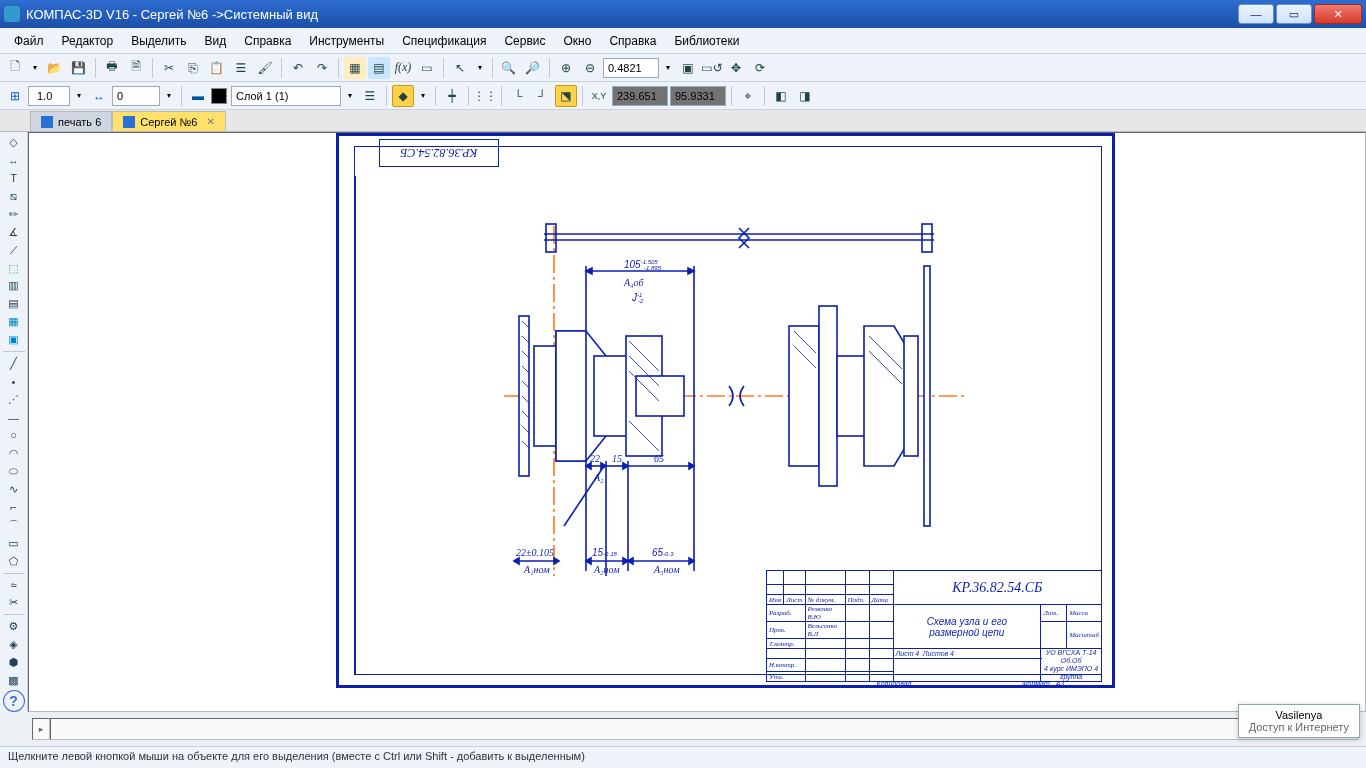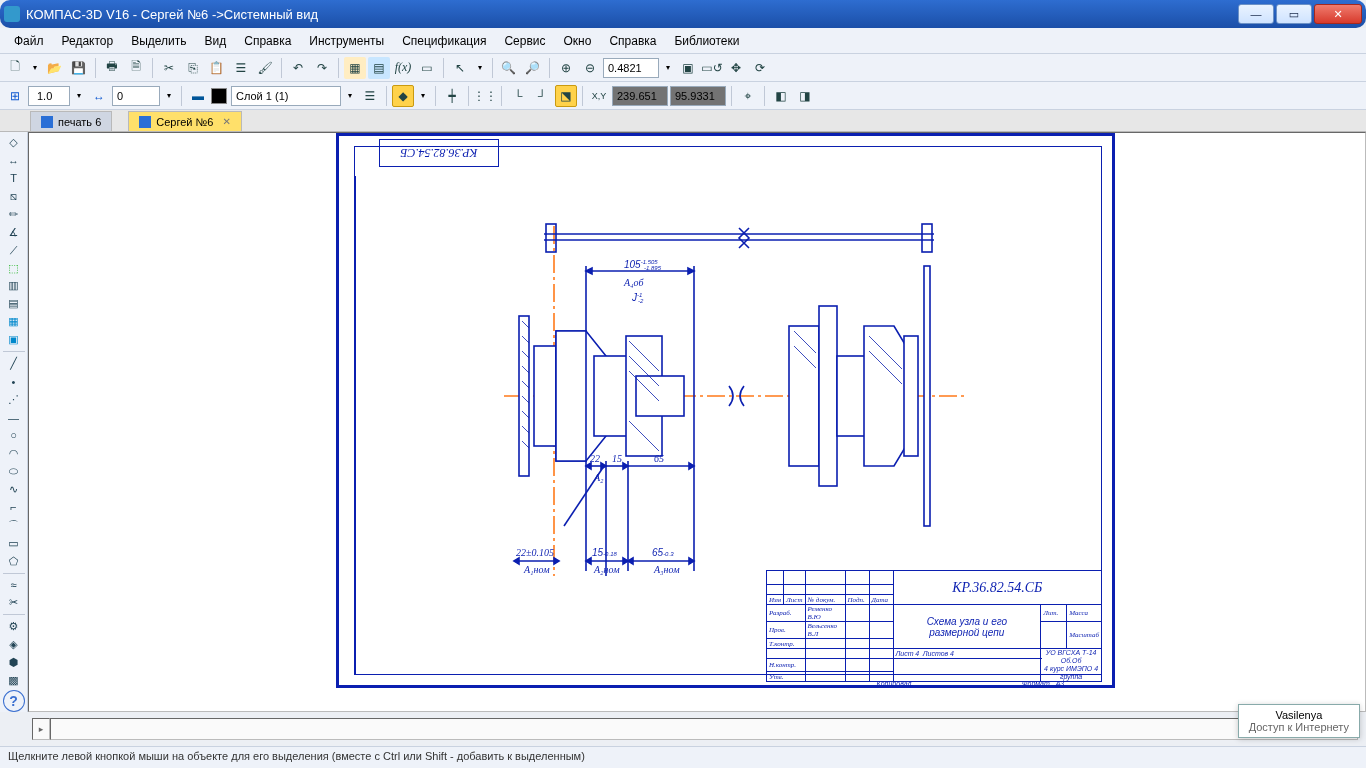--- a/index.html
+++ b/index.html
@@ -1,31 +1,31 @@
 <!DOCTYPE html>
 <html><head>
 <meta charset="utf-8">
 <style>
 * { margin: 0; padding: 0; box-sizing: border-box; font-family: "Segoe UI", Tahoma, sans-serif; }
 body { background: #eceff4; width: 1366px; height: 768px; overflow: hidden; position: relative; }
-.titlebar { height: 28px; background: linear-gradient(#2e6dd0,#1b4fa8); display:flex; align-items:center; padding:0 4px; color:#fff; font-size:13px;border-radius:10px; }
+.titlebar { height: 28px; background: linear-gradient(#2e6dd0,#1b4fa8); display:flex; align-items:center; padding:0 4px; color:#fff; font-size:13px; }
 .titlebar .icon { width:16px; height:16px; background:#39c; border-radius:3px; margin-right:6px; }
 .winbtns { margin-left:auto; display:flex; }
 .winbtn { width:36px; height:20px; margin-left:2px; display:flex; align-items:center; justify-content:center; font-size:11px; background:linear-gradient(#eaf3ff,#cfe3ff); border:1px solid #6b91c6; border-radius:3px; color:#1b2b4a; }
 .winbtn.close { background:linear-gradient(#f07c6e,#d73a2c); color:#fff; border-color:#a4281e; width:48px; }
 .menubar { height:26px; background:#eef2f9; display:flex; align-items:center; gap:2px; padding:0 6px; font-size:12px; border-bottom:1px solid #c9d2e0; }
 .menubar span { padding:3px 8px; }
 .toolbar { height:28px; background:#eef2f9; display:flex; align-items:center; gap:2px; padding:0 4px; border-bottom:1px solid #c9d2e0; }
 .tbtn { width:22px; height:22px; border:1px solid transparent; display:flex; align-items:center; justify-content:center; font-size:12px; color:#244; border-radius:2px; }
 .tsep { width:1px; height:20px; background:#c0c8d6; margin:0 3px; }
 .tinput { height:20px; font-size:11px; border:1px solid #9ab; padding:0 4px; background:#fff; }
 .tbdrop { width:14px; display:flex; align-items:center; justify-content:center; font-size:8px; }
 .yellow { background:#ffd24a; border:1px solid #c99a10; }
 .layer-c { width:16px; height:16px; background:#000; border:1px solid #888; margin-right:2px; }
-.doctabs { height:22px; background:#e7e7e7; display:flex; align-items:flex-end; padding-left:30px; gap:16px; border-bottom:1px solid #b9b9b9; }
+.doctabs { height:22px; background:#e7e7e7; display:flex; align-items:flex-end; padding-left:30px; gap:0; border-bottom:1px solid #b9b9b9; }
 .doctab { height:20px; padding:2px 10px; font-size:11px; display:flex; align-items:center; gap:5px; border:1px solid #b9b9b9; border-bottom:none; background:#cfd6e2; }
 .doctab.active { background:#ffe06a; }
 .doctab .x { font-size:10px; color:#777; margin-left:4px; }
 .doctab .ic { width:12px; height:12px; background:#2a6fd6; }
 .workarea { display:flex; height:580px; }
 .lefttools { width:28px; background:#eef2f9; border-right:1px solid #c9d2e0; display:flex; flex-direction:column; align-items:center; padding-top:2px; gap:1px; }
 .ltb { width:22px; height:17px; font-size:11px; display:flex; align-items:center; justify-content:center; color:#245; }
 .lsep { width:22px; height:1px; background:#c0c8d6; margin:2px 0; }
 .canvas { flex:1; background:#fff; border:1px inset #bbb; position:relative; overflow:hidden; }
 .drawing-frame { position:absolute; left:307px; top:0px; width:779px; height:555px; border:3px solid #0b1fb0; }

